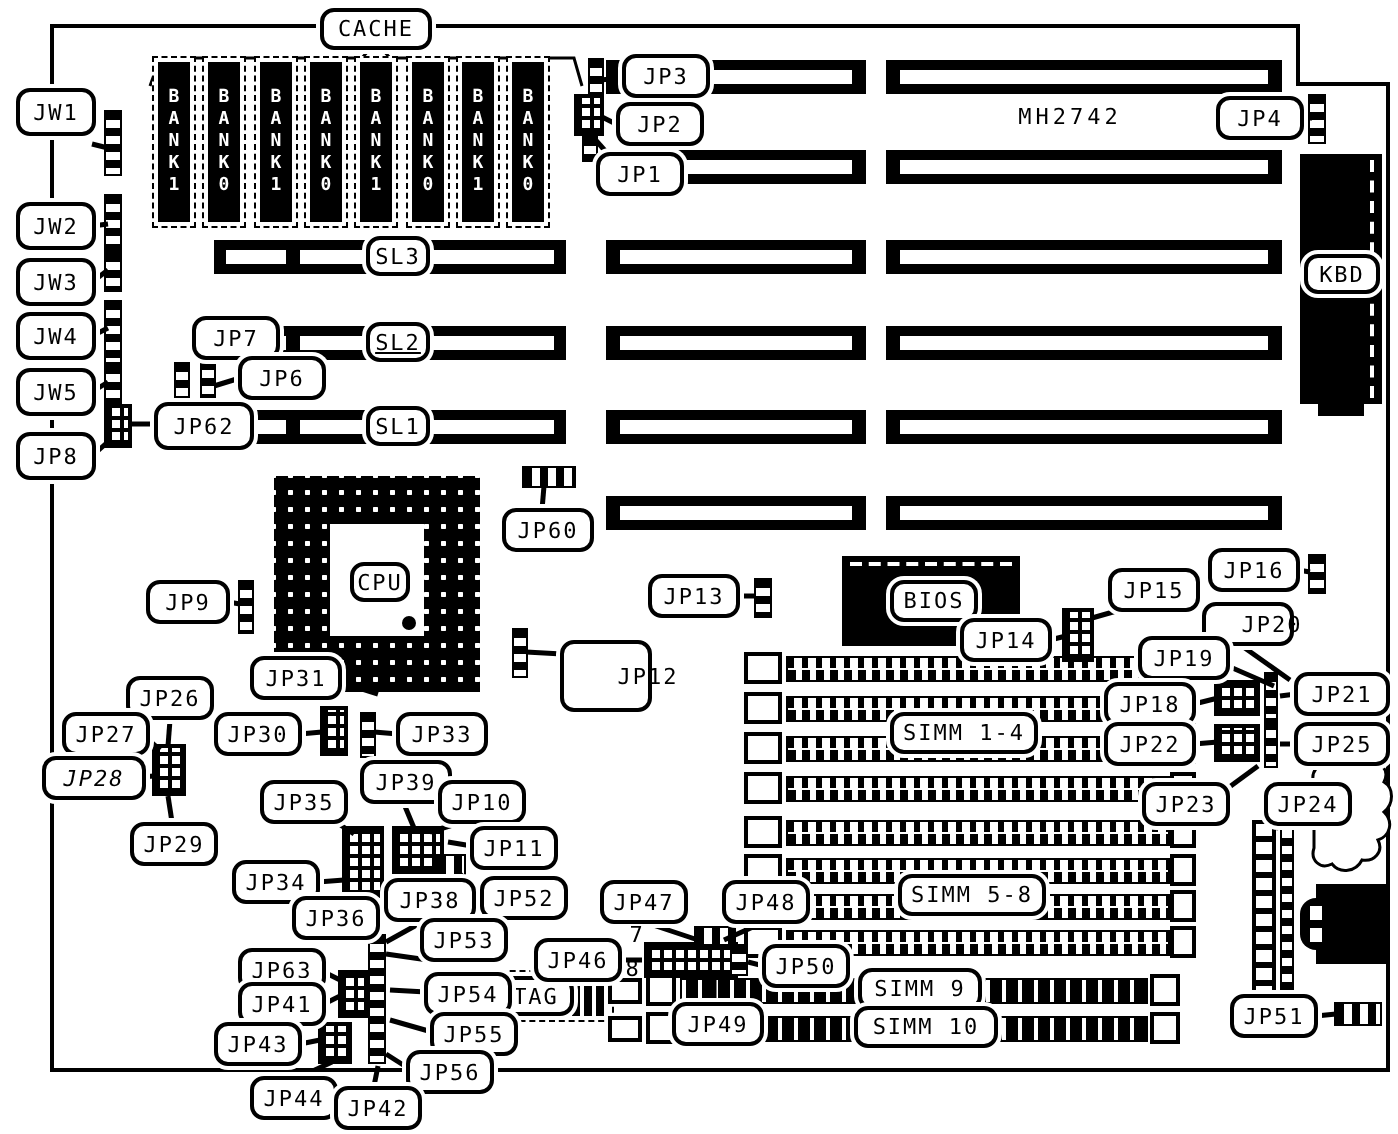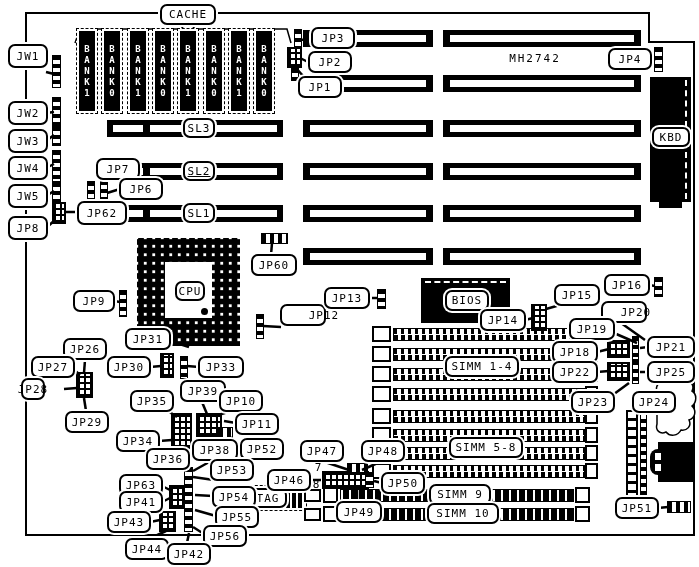--- a/index.html
+++ b/index.html
@@ -348,21 +348,21 @@
       <div class="lbl" style="left: 608px; top: 48px; width: 44px; height: 22px;">JP4</div>
       <div class="lbl" style="left: 183px; top: 118px; width: 32px; height: 20px; text-align: right;">SL3</div>
       <div class="lbl" style="left: 183px; top: 161px; width: 32px; height: 20px; text-decoration: underline;">SL2</div>
       <div class="lbl" style="left: 183px; top: 203px; width: 32px; height: 20px;">SL1</div>
       <div class="lbl" style="left: 96px; top: 158px; width: 44px; height: 22px;">JP7</div>
       <div class="lbl" style="left: 119px; top: 178px; width: 44px; height: 22px;">JP6</div>
       <div class="lbl" style="left: 77px; top: 201px; width: 50px; height: 24px;">JP62</div>
       <div class="lbl" style="left: 251px; top: 254px; width: 46px; height: 22px;">JP60</div>
       <div class="lbl" style="left: 73px; top: 290px; width: 42px; height: 22px;">JP9</div>
       <div class="lbl" style="left: 125px; top: 328px; width: 46px; height: 22px;">JP31</div>
-      <div class="lbl" style="left: 280px; top: 304px; width: 46px; height: 22px; padding-left: 42px;">JP12</div>
+      <div class="lbl" style="left: 280px; top: 320px; width: 46px; height: 36px; padding-left: 42px;">JP12</div>
       <div class="lbl" style="left: 324px; top: 287px; width: 46px; height: 22px;">JP13</div>
       <div class="lbl" style="left: 175px; top: 281px; width: 30px; height: 20px;">CPU</div>
       <div class="lbl" style="left: 445px; top: 290px; width: 44px; height: 21px;">BIOS</div>
       <div class="lbl" style="left: 652px; top: 127px; width: 38px; height: 20px;">KBD</div>
       <div class="lbl" style="left: 249px; top: 488px; width: 38px; height: 20px;">TAG</div>
       <div class="lbl" style="left: 480px; top: 309px; width: 46px; height: 22px;">JP14</div>
       <div class="lbl" style="left: 554px; top: 284px; width: 46px; height: 22px;">JP15</div>
       <div class="lbl" style="left: 604px; top: 274px; width: 46px; height: 22px;">JP16</div>
       <div class="lbl" style="left: 601px; top: 301px; width: 46px; height: 22px; padding-left: 24px;">JP20</div>
       <div class="lbl" style="left: 569px; top: 318px; width: 46px; height: 22px;">JP19</div>
@@ -371,21 +371,21 @@
       <div class="lbl" style="left: 552px; top: 361px; width: 46px; height: 22px;">JP22</div>
       <div class="lbl" style="left: 647px; top: 361px; width: 48px; height: 22px;">JP25</div>
       <div class="lbl" style="left: 571px; top: 391px; width: 44px; height: 22px;">JP23</div>
       <div class="lbl" style="left: 632px; top: 391px; width: 44px; height: 22px;">JP24</div>
       <div class="lbl" style="left: 445px; top: 356px; width: 74px; height: 21px;">SIMM 1-4</div>
       <div class="lbl" style="left: 449px; top: 437px; width: 74px; height: 21px;">SIMM 5-8</div>
       <div class="lbl" style="left: 429px; top: 484px; width: 62px; height: 21px;">SIMM 9</div>
       <div class="lbl" style="left: 427px; top: 503px; width: 72px; height: 21px;">SIMM 10</div>
       <div class="lbl" style="left: 63px; top: 338px; width: 44px; height: 22px;">JP26</div>
       <div class="lbl" style="left: 31px; top: 356px; width: 44px; height: 22px;">JP27</div>
-      <div class="lbl" style="left: 21px; top: 378px; width: 24px; height: 22px;">JP28</div>
+      <div class="lbl" style="left: 21px; top: 378px; width: 52px; height: 22px; font-style: italic;">JP28</div>
       <div class="lbl" style="left: 65px; top: 411px; width: 44px; height: 22px;">JP29</div>
       <div class="lbl" style="left: 107px; top: 356px; width: 44px; height: 22px;">JP30</div>
       <div class="lbl" style="left: 198px; top: 356px; width: 46px; height: 22px;">JP33</div>
       <div class="lbl" style="left: 130px; top: 390px; width: 44px; height: 22px;">JP35</div>
       <div class="lbl" style="left: 180px; top: 380px; width: 46px; height: 22px;">JP39</div>
       <div class="lbl" style="left: 219px; top: 390px; width: 44px; height: 22px;">JP10</div>
       <div class="lbl" style="left: 235px; top: 413px; width: 44px; height: 22px;">JP11</div>
       <div class="lbl" style="left: 116px; top: 430px; width: 44px; height: 22px;">JP34</div>
       <div class="lbl" style="left: 146px; top: 448px; width: 44px; height: 22px;">JP36</div>
       <div class="lbl" style="left: 192px; top: 439px; width: 46px; height: 22px;">JP38</div>

